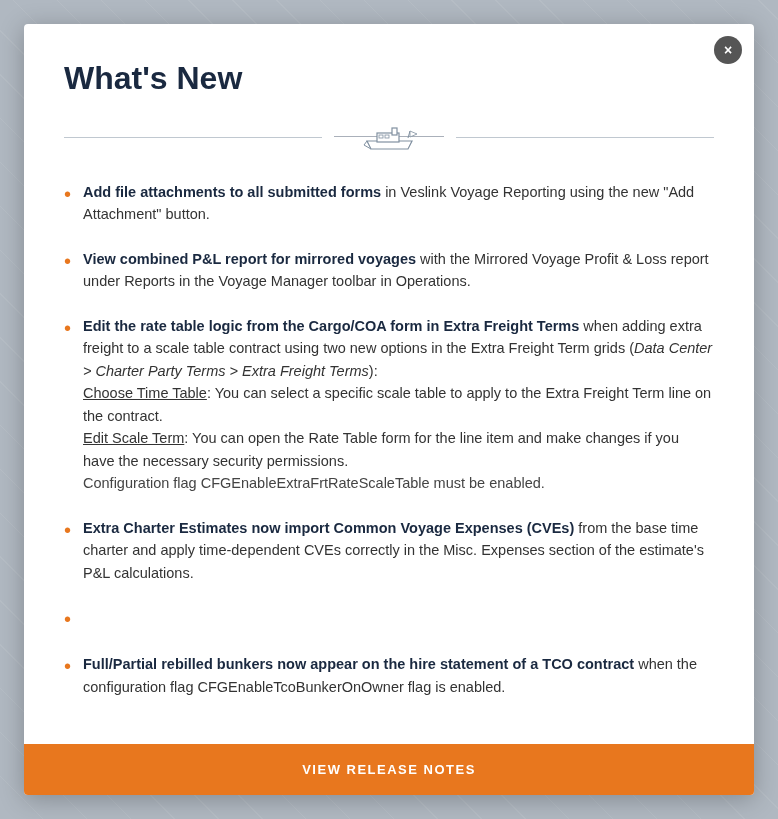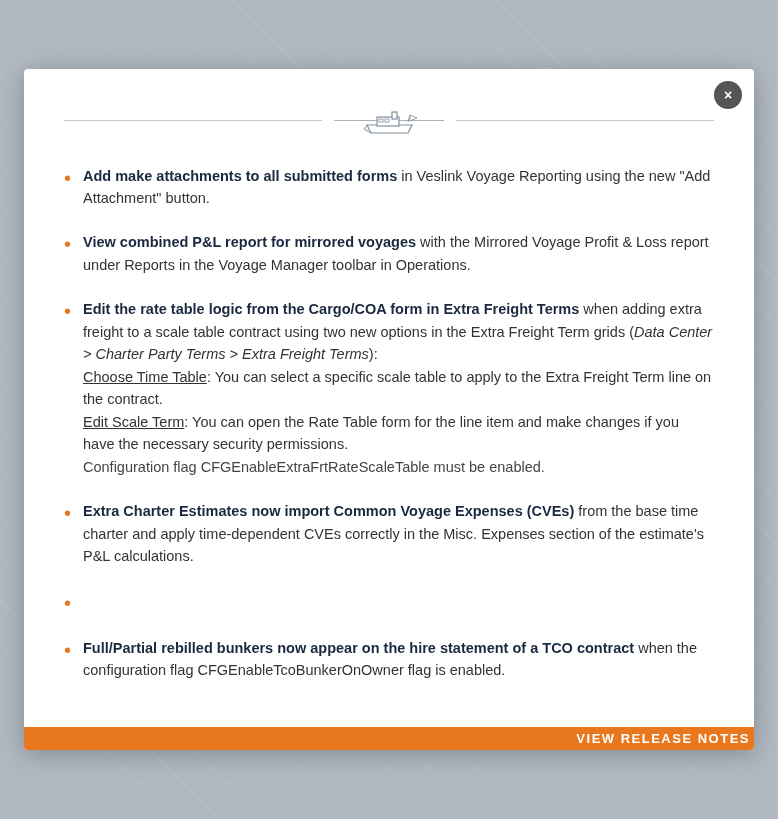--- a/index.html
+++ b/index.html
@@ -155,42 +155,43 @@
       color: #444;
     }
 
     .modal-footer {
       flex-shrink: 0;
     }
 
     .view-release-btn {
       display: block;
       width: 100%;
-      padding: 4px;
+      padding: 18px;
       background: #e8771e;
       color: #ffffff;
       font-size: 13px;
       font-weight: 700;
       letter-spacing: 1.5px;
-      text-align: right;
+      text-align: center;
       border: none;
       cursor: pointer;
       text-transform: uppercase;
     }
   </style>
 </head>
 <body>
 
 <div class="modal-overlay">
   <div class="modal">
 
     <button class="modal-close">×</button>
 
     <div class="modal-content">
 
+      <h1 class="modal-title">What's New</h1>
 
       <div class="divider-container">
         <div class="divider-line"></div>
         <div class="divider-ship">
           <svg width="110" height="32" viewBox="0 0 110 32" fill="none" xmlns="http://www.w3.org/2000/svg">
             <rect x="0" y="15" width="110" height="1" fill="#aab0ba"></rect>
 
             <g transform="translate(28, 2)">
 
               <path d="M5,18 L50,18 L46,26 L9,26 Z" stroke="#8090a0" stroke-width="1.2" fill="white"></path>
@@ -211,21 +212,21 @@
           </svg>
         </div>
         <div class="divider-line"></div>
       </div>
 
       <ul class="items-list">
 
         <li>
           <span class="bullet">•</span>
           <span class="item-text">
-            <strong>Add make attachments to all submitted forms</strong><span> in Veslink Voyage Reporting using the new "Add Attachment" button.</span>
+            <strong>Add file attachments to all submitted forms</strong><span> in Veslink Voyage Reporting using the new "Add Attachment" button.</span>
           </span>
         </li>
 
         <li>
           <span class="bullet">•</span>
           <span class="item-text">
             <strong>View combined P&amp;L report for mirrored voyages</strong><span> with the Mirrored Voyage Profit &amp; Loss report under Reports in the Voyage Manager toolbar in Operations.</span>
           </span>
         </li>
 

